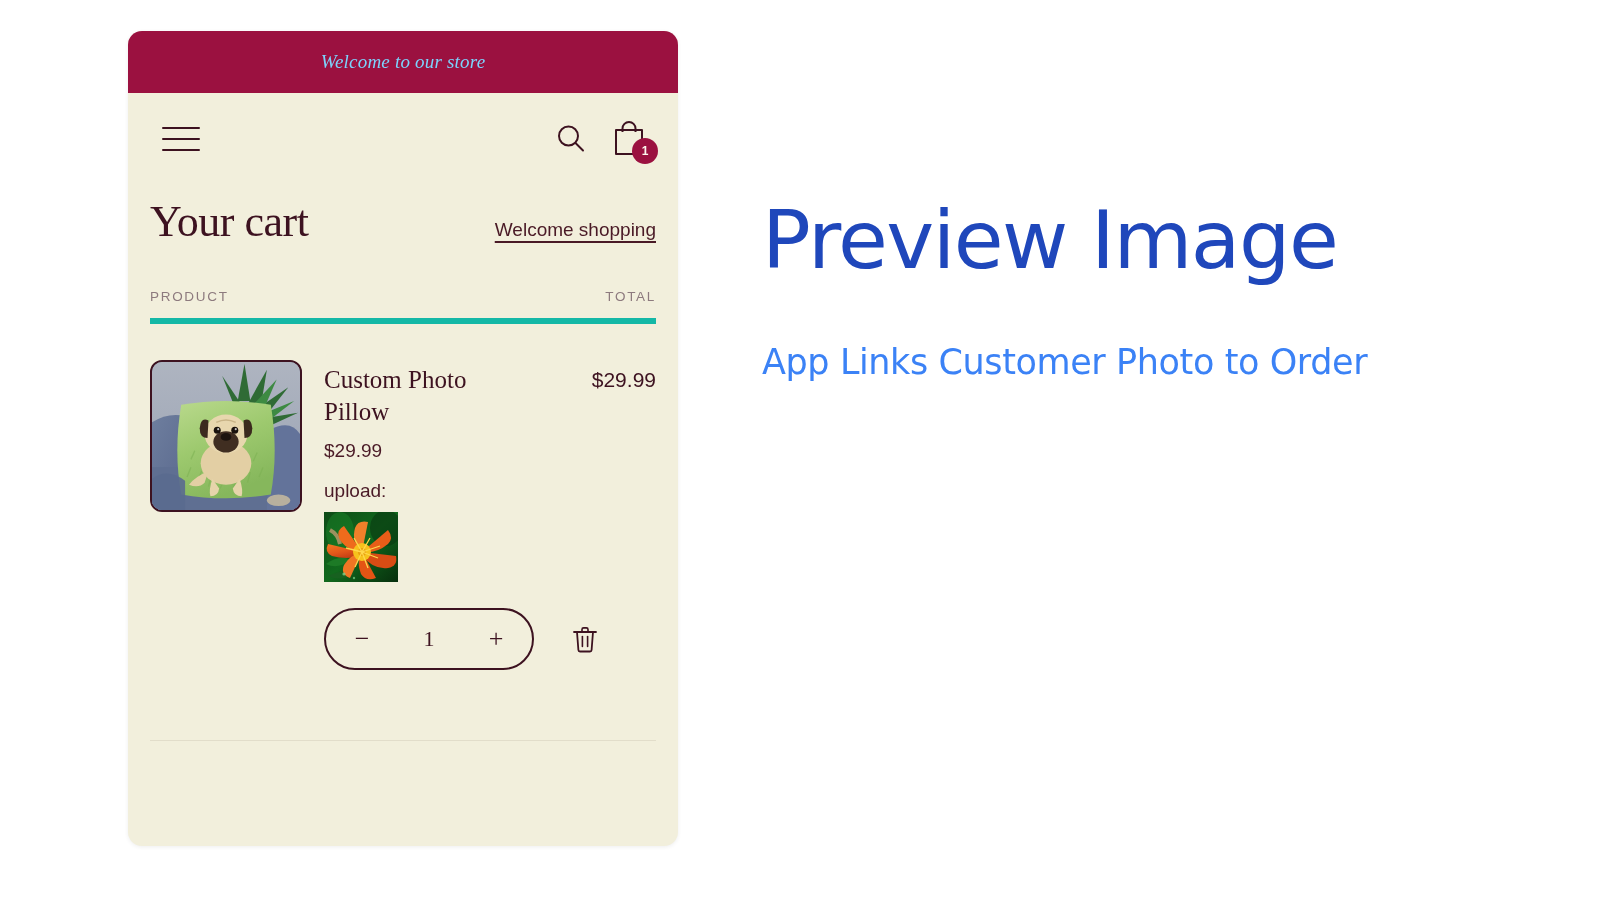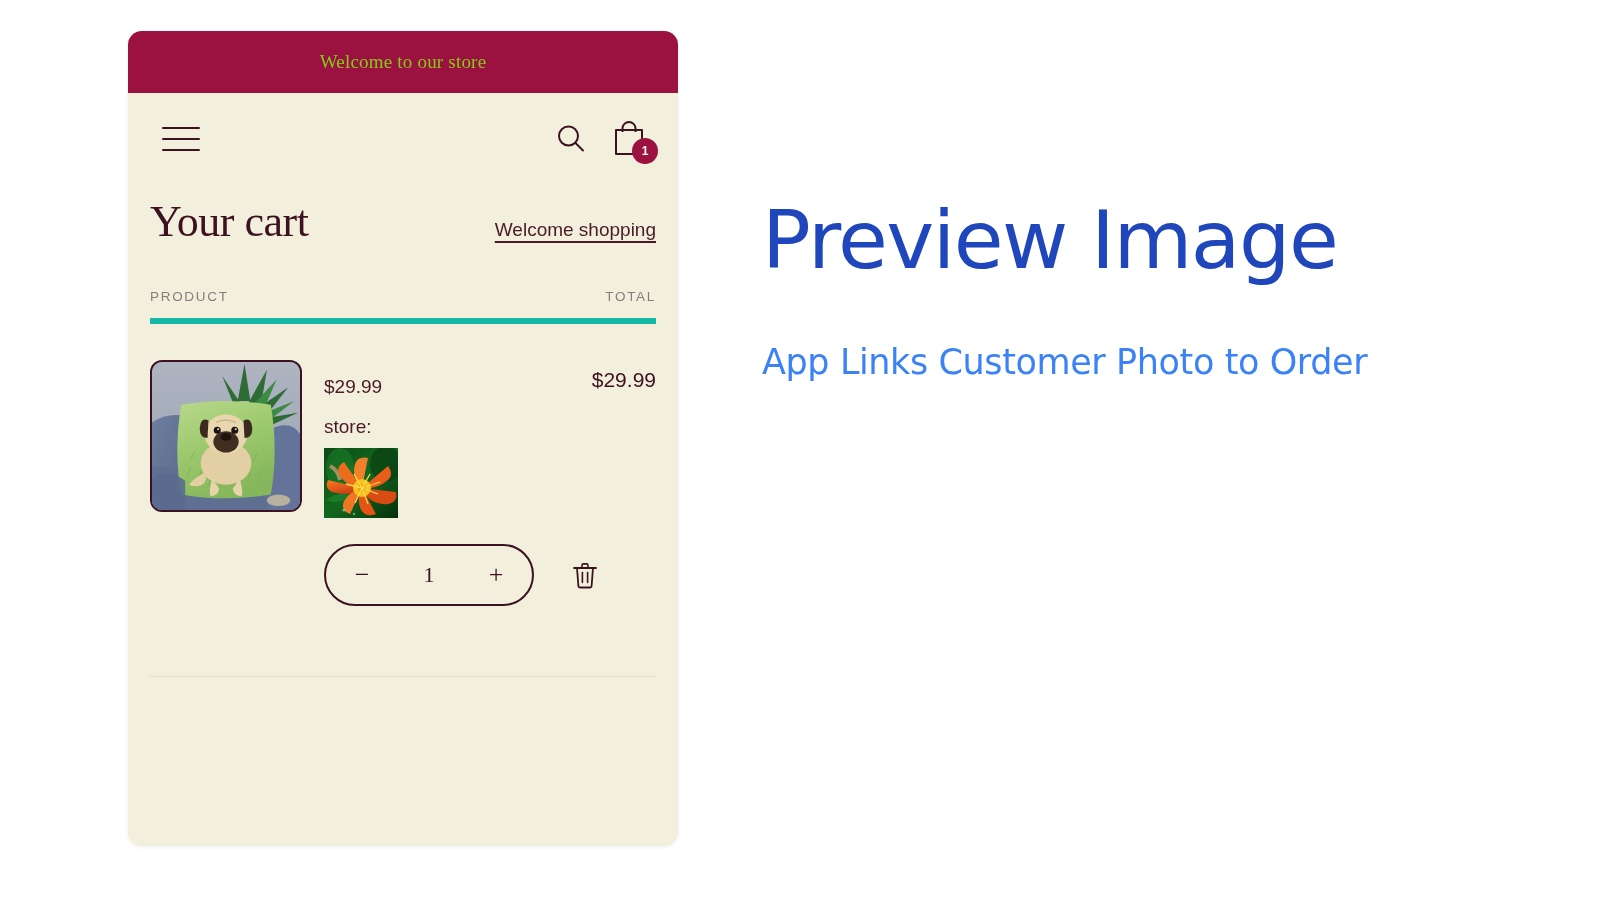--- a/index.html
+++ b/index.html
@@ -33,24 +33,25 @@
   }
 
   .announcement-bar {
     height: 62px;
     background: #9b1140;
     display: flex;
     align-items: center;
     justify-content: center;
   }
   .announcement-text {
-    color: #84cc16;
+    color: #7dd3fc;
     font-family: "Liberation Serif", serif;
     font-size: 19px;
     letter-spacing: 0.2px;
+    font-style: italic;
   }
 
   
   .store-header {
     height: 92px;
     display: flex;
     align-items: center;
     padding: 0 28px 0 34px;
   }
   .hamburger {
@@ -389,22 +390,23 @@
                 <path d="M66 62 q10 -5 20 0" stroke="#c9b487" stroke-width="1.6" fill="none"></path>
               </g>
             </g>
 
             <path d="M0 120 Q16 108 34 122 L34 152 L0 152 Z" fill="#5a6a8f" opacity="0.9"></path>
             <ellipse cx="130" cy="142" rx="12" ry="6" fill="#cdbf9f" opacity="0.8"></ellipse>
           </svg>
         </div>
 
         <div class="item-info">
+          <div class="item-title">Custom Photo Pillow</div>
           <div class="item-price">$29.99</div>
-          <div class="upload-label">store:</div>
+          <div class="upload-label">upload:</div>
           <div class="upload-thumb">
             <svg viewBox="0 0 74 70" preserveAspectRatio="xMidYMid slice">
               <defs>
                 <linearGradient id="bgl" x1="0" y1="0" x2="1" y2="1">
                   <stop offset="0" stop-color="#0e4a17"></stop>
                   <stop offset="0.5" stop-color="#11691d"></stop>
                   <stop offset="1" stop-color="#072f0d"></stop>
                 </linearGradient>
                 <linearGradient id="petg" x1="0" y1="0" x2="0.6" y2="1">
                   <stop offset="0" stop-color="#f47a1f"></stop>

